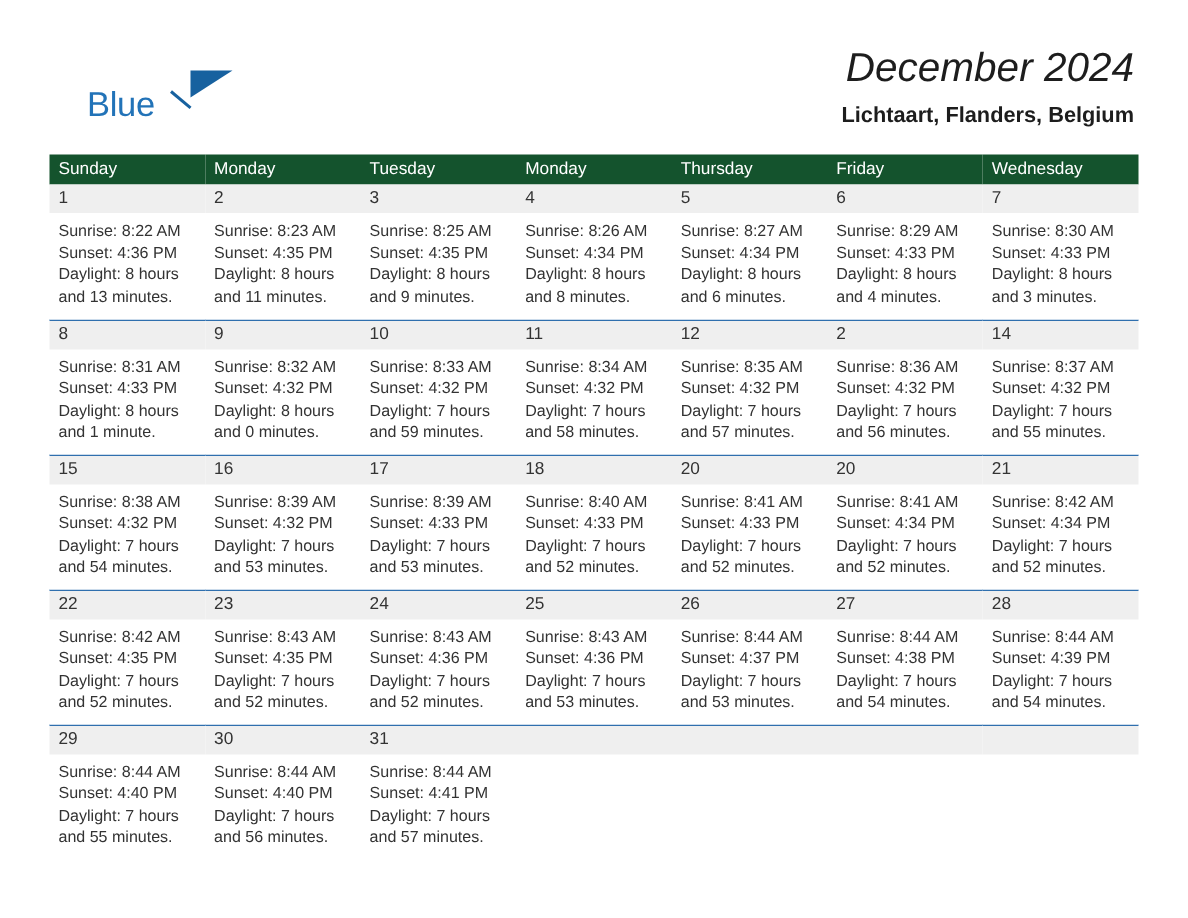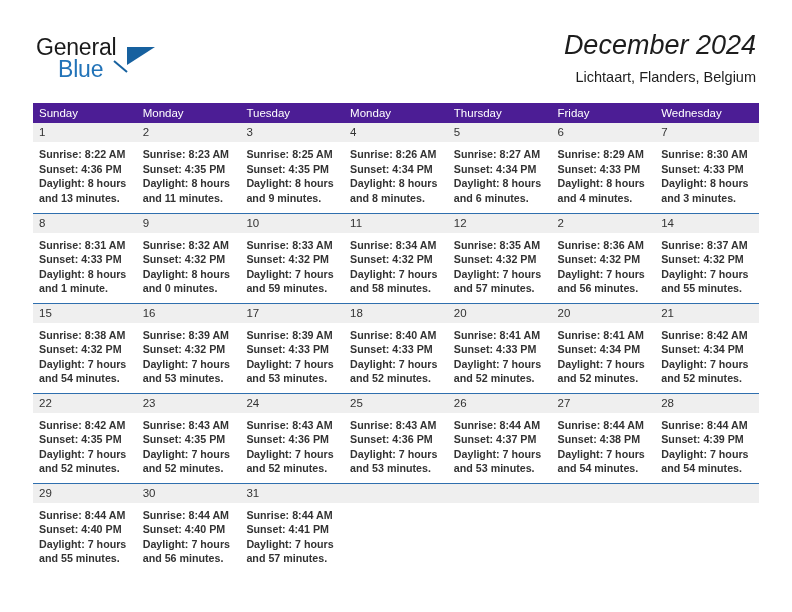--- a/index.html
+++ b/index.html
@@ -88,39 +88,40 @@
     line-height: 34px;
     white-space: nowrap;
     font-style: italic;
   }
   .cal-subtitle {
     font-size: 14.5px;
     color: #1d1d1d;
     line-height: 22px;
     margin-top: 4px;
     white-space: nowrap;
+    font-weight: bold;
   }
 
   
   .calendar {
     position: absolute;
     left: 33px;
     top: 103px;
     width: 726px;
     border-collapse: collapse;
     table-layout: fixed;
   }
   .calendar th, .calendar td {
     padding: 0;
     margin: 0;
     vertical-align: top;
   }
 
   .dow-row th {
-    background: #4c1d95;
+    background: #14532d;
     color: #ffffff;
     font-size: 11.5px;
     font-weight: normal;
     text-align: left;
     height: 20px;
     line-height: 20px;
     padding-left: 6px;
     box-sizing: border-box;
   }
 
@@ -149,35 +150,33 @@
   }
   .cell-empty .daynum-band {
     background: #efefef;
   }
 
   .cell-lines {
     padding: 5px 6px 0 6px;
     font-size: 10.7px;
     line-height: 14.6px;
     color: #333333;
-    font-weight: bold;
   }
   .cell-lines div {
     white-space: nowrap;
   }
 </style>
 </head>
 <body>
 
 <div class="page">
 
   <div class="header">
 
     <div class="brand">
-      <span class="brand-general">General</span>
       <span class="brand-tri"></span>
       <span class="brand-slash"></span>
       <span class="brand-blue">Blue</span>
     </div>
 
     <div class="title-block">
       <div class="cal-title">December 2024</div>
       <div class="cal-subtitle">Lichtaart, Flanders, Belgium</div>
     </div>
 

